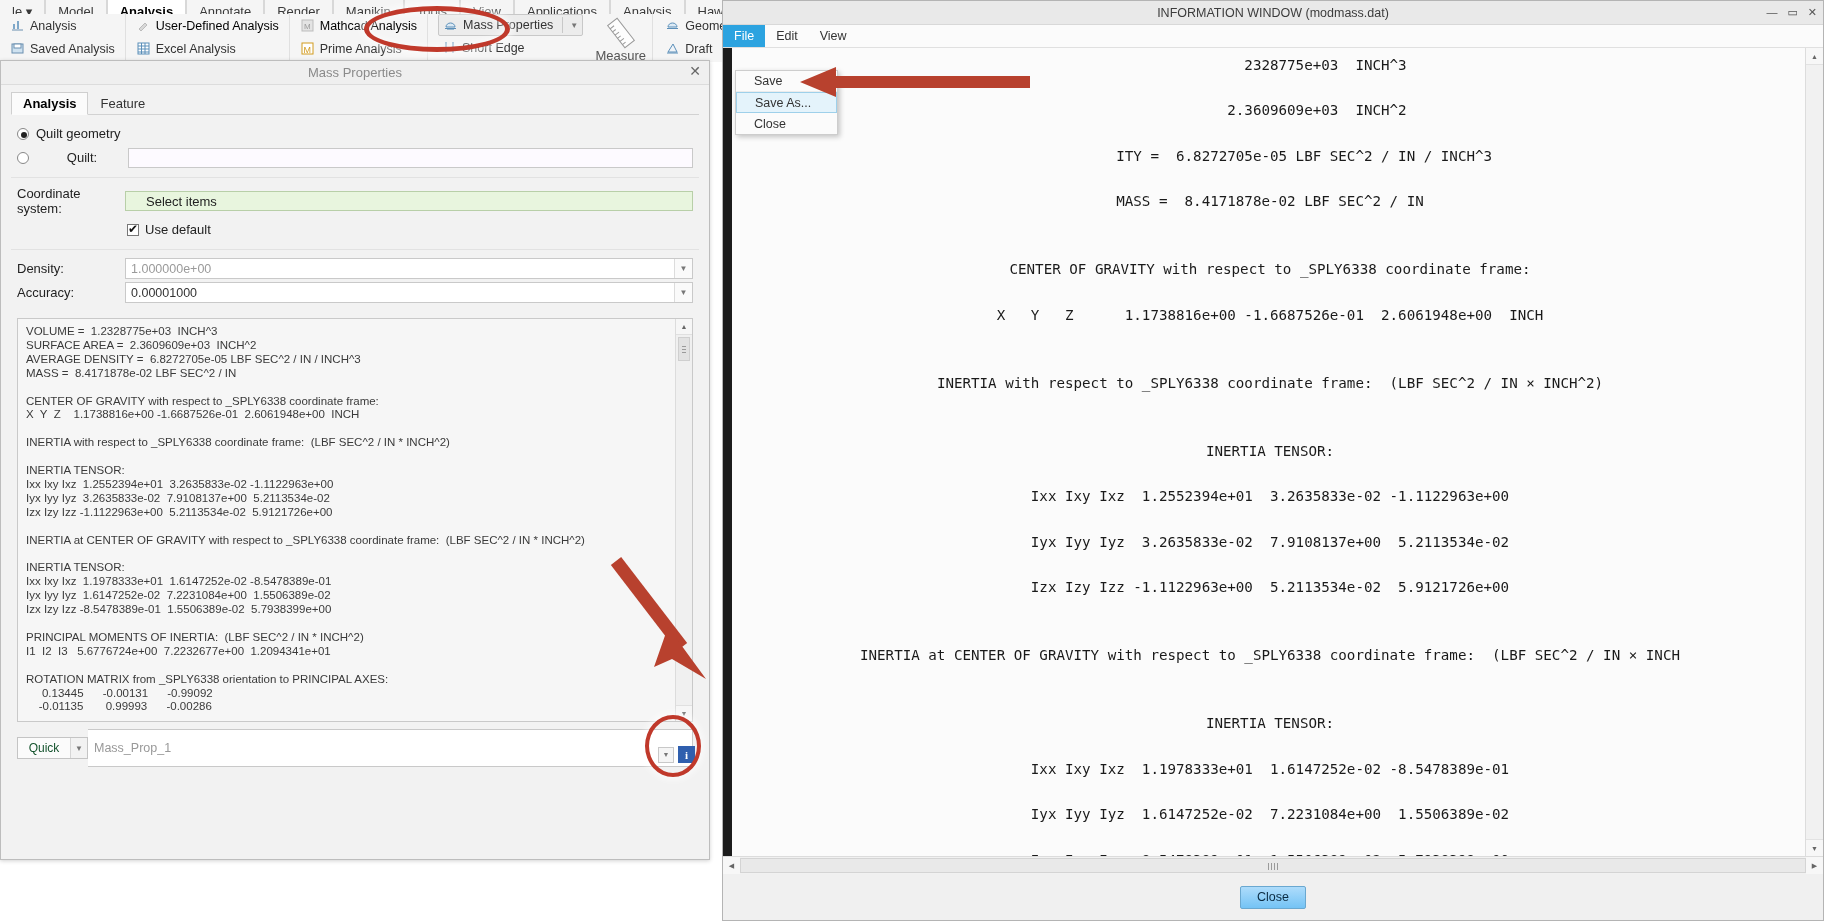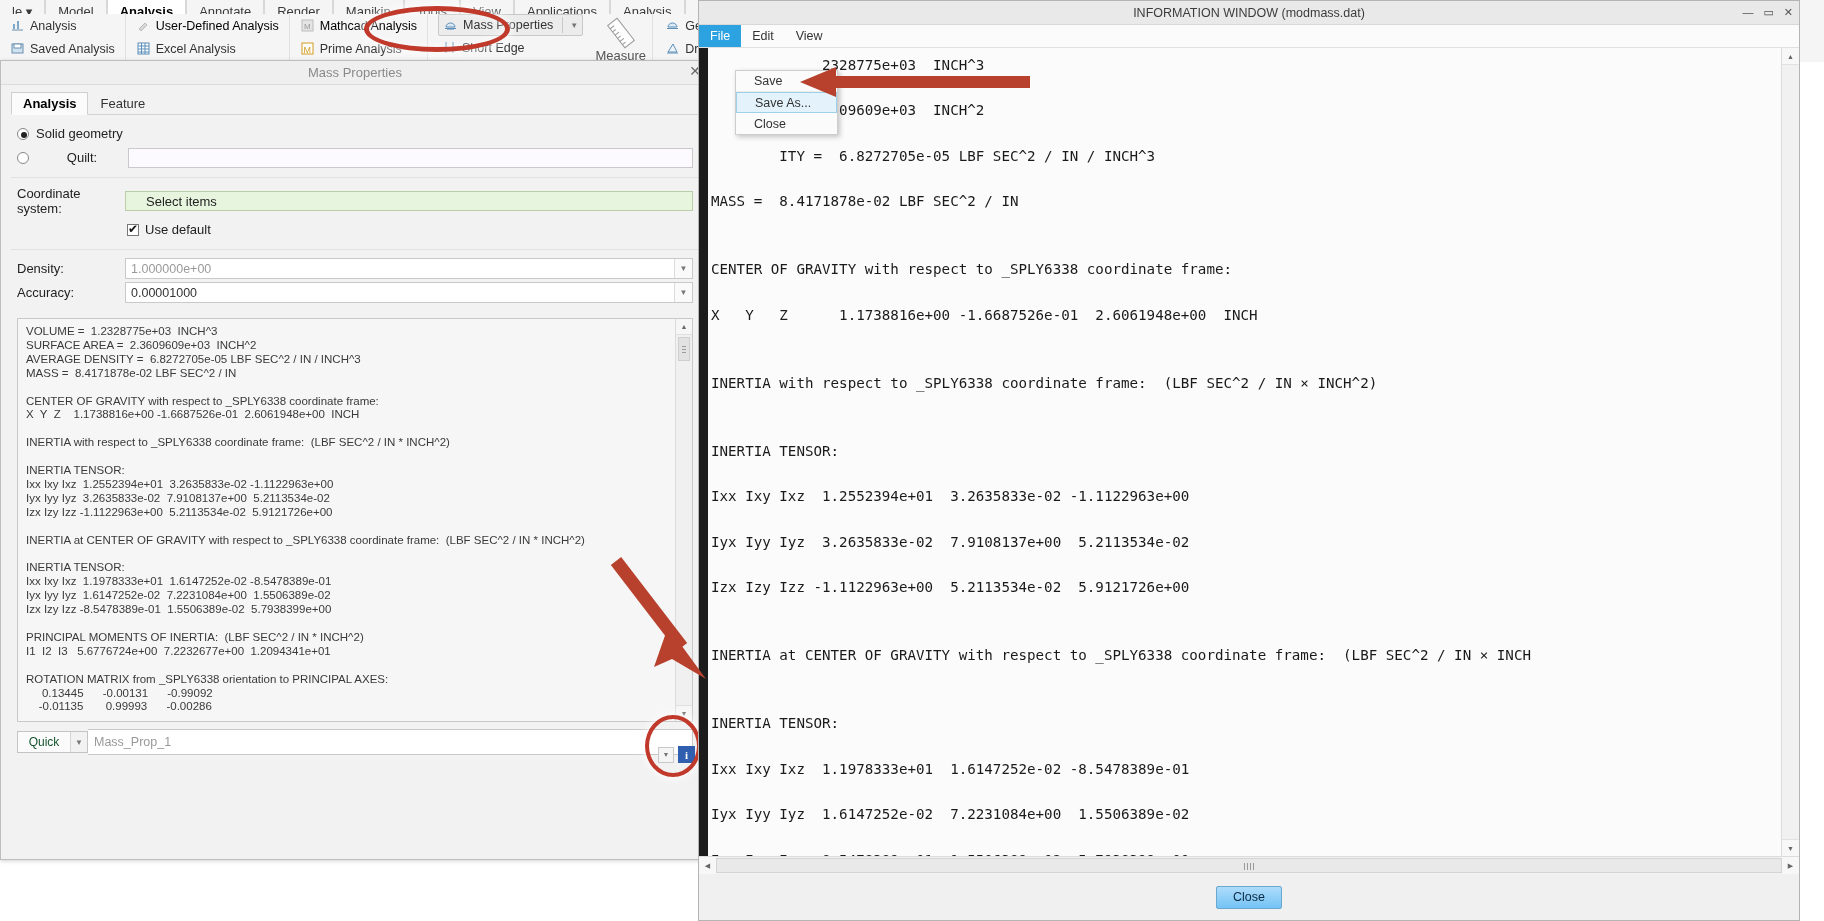--- a/index.html
+++ b/index.html
@@ -157,21 +157,21 @@
     content:""; position:absolute; left:3px; right:3px; top:8px; height:7px;
     background:repeating-linear-gradient(to bottom,#9a9a9a 0 1px,transparent 1px 3px);
   }
 
   #mp-name-row { display:flex; align-items:center; margin:7px 6px 0 6px; gap:0px;}
   .quickbox { display:flex; height:22px; border:1px solid #c4c4c4; background:#fbfbfb; }
   .quickbox .qlabel { width:52px; display:flex; align-items:center; justify-content:center; font-size:12px; color:#14532d;}
   .quickbox .qbtn { width:17px; border-left:1px solid #d5d5d5; display:flex; align-items:center; justify-content:center; font-size:8px; color:#777; background:#f2f2f2;}
   #mp-namefield {
     flex:1; height:22px; border:1px solid #c9c9c9; border-left:none; background:#fff;
-    font-size:12.5px; color:#999; padding:12px 6px; outline:none;
+    font-size:12.5px; color:#999; padding:18px 6px; outline:none;
   }
 
   #mp-footer {
     position:absolute; left:0; right:0; bottom:0; height:44px;
     border-top:1px solid #dcdcdc; background:#f0f0f0;
     display:flex; align-items:center; padding:0 12px;
   }
   .btn {
     height:23px; min-width:64px; padding:0 12px; font-size:12.5px; color:#222;
     background:linear-gradient(to bottom,#fdfdfd,#ededed); border:1px solid #bdbdbd; border-radius:2px;
@@ -194,23 +194,23 @@
   }
   #ellipse-info {
     position:absolute; right:8px; bottom:82px; width:56px; height:62px;
     border:4px solid #c0392b; border-radius:50%;
     box-shadow:0 0 7px 3px rgba(255,255,255,0.6);
     pointer-events:none;
   }
 
   
   #infowin {
-    position:absolute; left:698px; top:0px; width:1102px; height:921px;
+    position:absolute; left:722px; top:0px; width:1102px; height:921px;
     background:#a21caf; border:1px solid #b4b4b4;
-    display:flex; flex-direction:column;
+    display:flex; flex-direction:column;text-align:center;
   }
   #iw-title {
     height:24px; background:#e9e9e9; border-bottom:1px solid #d8d8d8;
     display:flex; align-items:center; justify-content:center; position:relative;
     font-size:12.5px; color:#3c3c3c;
   }
   #iw-winbtns { position:absolute; right:6px; top:5px; display:flex; gap:10px; font-size:11px; color:#555;}
   #iw-menubar { height:23px; background:#fbfbfb; border-bottom:1px solid #e0e0e0; display:flex; align-items:stretch; }
   .menu { padding:0 11px; display:flex; align-items:center; font-size:12.5px; color:#333;}
   .menu.open { background:#2ca3e0; color:#fff; }
@@ -441,21 +441,21 @@
   <div id="mp-body">
 
     <div class="tabs">
       <div class="tab active">Analysis</div>
       <div class="tab">Feature</div>
     </div>
 
     <div class="section">
       <div class="row">
         <span class="radio on"></span>
-        <span class="lbl">Solid geometry</span>
+        <span class="lbl">Quilt geometry</span>
       </div>
       <div class="row">
         <span class="radio"></span>
         <span class="lbl" style="width:92px;text-align:center;">Quilt:</span>
         <input class="txtfield" value="" style="">
       </div>
     </div>
 
     <div class="section">
       <div class="row">

